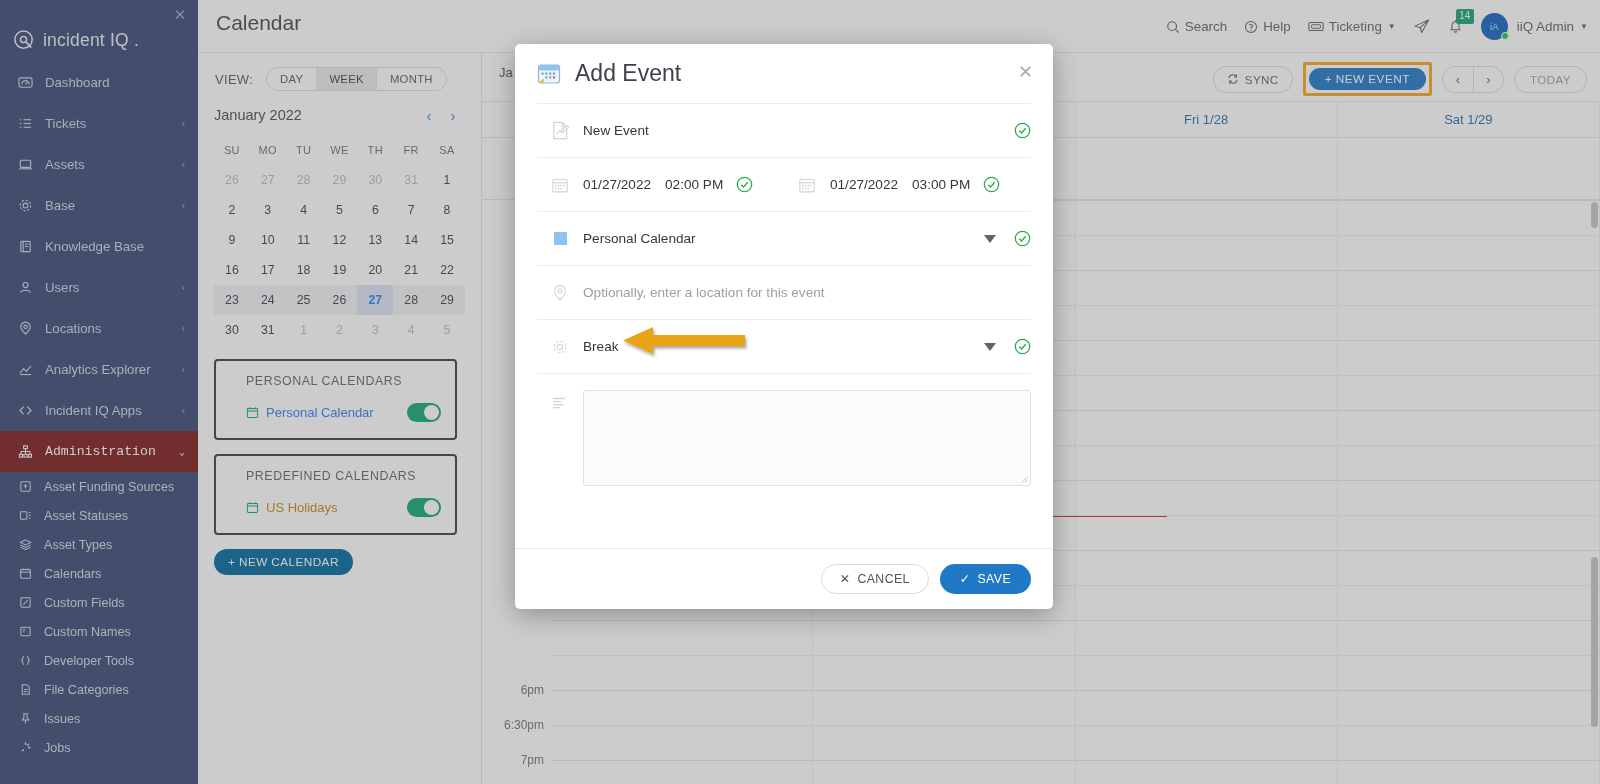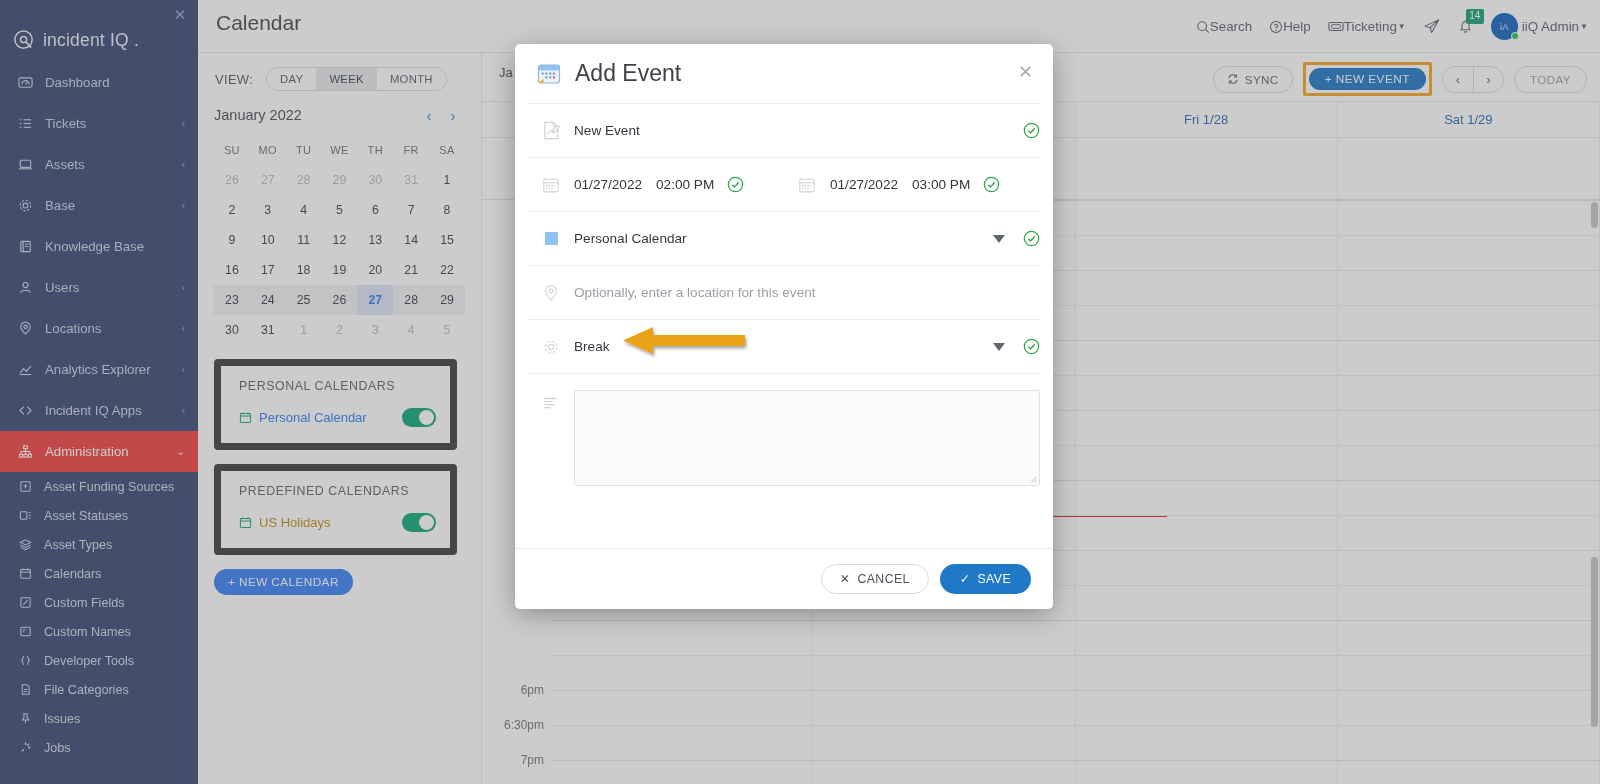--- a/index.html
+++ b/index.html
@@ -40,21 +40,21 @@
   }
   .nav-item .ico {
     width: 19px; height: 16px; flex: none; margin-right: 10px;
     display: flex; align-items: center; justify-content: center;
     color: #ccd5e8;
   }
   .nav-item .lbl { flex: 1; white-space: nowrap; }
   .nav-item .chev {
     margin-right: 13px; font-size: 10px; color: #9aa7c4;
   }
-  .nav-item.active { background: #ef4444; color: #ffffff; }
+  .nav-item.active { background: #7f1d1d; color: #ffffff; font-family: Liberation Mono, monospace; }
   .nav-item.active .ico, .nav-item.active .chev { color: #ffffff; }
   .sub-item {
     display: flex; align-items: center;
     height: 29px; padding-left: 16px;
     color: #d2dae9; font-size: 12.6px; cursor: pointer;
   }
   .sub-item .ico {
     width: 19px; height: 15px; flex: none; margin-right: 9px;
     display: flex; align-items: center; justify-content: center;
   }
@@ -72,21 +72,21 @@
   }
   #page-title {
     position: absolute; left: 18px; top: 11px;
     font-size: 21px; color: #4a4a4a; font-weight: normal;
   }
   #topbar-right {
     position: absolute; right: 12px; top: 0; height: 53px;
     display: flex; align-items: center; gap: 17px;
   }
   .tb-item {
-    display: flex; align-items: center; 
+    display: flex; align-items: center; gap: 5px;
     color: #5c6372; font-size: 13.4px; cursor: pointer; white-space: nowrap;
   }
   .tb-caret { font-size: 8px; color: #5c6372; margin-left: 1px; }
   #bell-wrap { position: relative; display: flex; align-items: center; cursor: pointer; }
   #bell-badge {
     position: absolute; left: 9px; top: -9px;
     background: #1aa179; color: #fff;
     font-size: 10px; line-height: 14px; height: 15px;
     padding: 0 3.5px; border-radius: 2px; min-width: 17px; text-align: center;
   }
@@ -150,43 +150,43 @@
   table#mini-grid td.muted { color: #b9bdc4; }
   table#mini-grid td.inweek { background: #f1f2f4; }
   table#mini-grid td.today {
     background: #dbe6f7; color: #2f80ed; font-weight: bold;
   }
   td.inweek div, td.today div {
     height: 26px; line-height: 26px; border-radius: 3px;
   }
 
   .cal-card {
-    margin: 14px 24px 0 16px; border: 7px solid #404040;
-    border-radius: 4px; padding: 13px 14px 14px 18px;
+    margin: 14px 24px 0 16px; border: 2px solid #404040;
+    border-radius: 4px; padding: 13px 14px 14px 30px;
   }
   .cal-card h4 {
     font-size: 12.4px; font-weight: normal; color: #61666e;
     letter-spacing: .55px; margin-bottom: 12px;
   }
   .cal-row { display: flex; align-items: center; height: 24px; }
   .cal-row .ci { width: 20px; flex: none; display: flex; align-items: center; }
   .cal-row .cname { flex: 1; font-size: 13px; cursor: pointer; }
   .switch {
     width: 34px; height: 19px; border-radius: 10px;
     background: #12a87a; position: relative; cursor: pointer; flex: none;
   }
   .switch .knob {
     position: absolute; right: 2px; top: 2px;
     width: 15px; height: 15px; border-radius: 50%; background: #fff;
   }
   #new-cal-btn {
     margin: 14px 0 0 16px;
     display: inline-flex; align-items: center; justify-content: center;
     height: 26px; padding: 0 14px; border-radius: 13px;
-    background: #3b82f6; color: #fff; font-size: 11.8px;
+    background: #0369a1; color: #fff; font-size: 11.8px;
     letter-spacing: .4px; cursor: pointer;
   }
 
   
   #right-panel {
     position: absolute; left: 284px; top: 0;
     width: 1118px; height: 731px; background: #fff;
   }
   #cal-toolbar {
     position: relative; height: 48px; width: 100%;
@@ -303,21 +303,21 @@
   #modal-head {
     position: relative; height: 59px;
     display: flex; align-items: center; padding: 0 22px;
   }
   #modal-cal-icon { width: 24px; height: 24px; flex: none; margin-right: 14px; }
   #modal-title { font-size: 23px; color: #3c4149; font-weight: normal; }
   #modal-close {
     position: absolute; right: 20px; top: 19px;
     font-size: 18px; color: #a8acb2; cursor: pointer; line-height: 1;
   }
-  #modal-body { padding: 0 13px; }
+  #modal-body { padding: 0 22px; }
   .frow {
     display: flex; align-items: center;
     border-top: 1px solid #ececee; min-height: 54px;
   }
   .frow .ficon {
     width: 46px; flex: none; display: flex;
     align-items: center; justify-content: center; color: #cfd2d6;
   }
   .fval { font-size: 13.6px; color: #33383f; }
   .fplace { font-size: 13.6px; color: #9ba0a7; }

